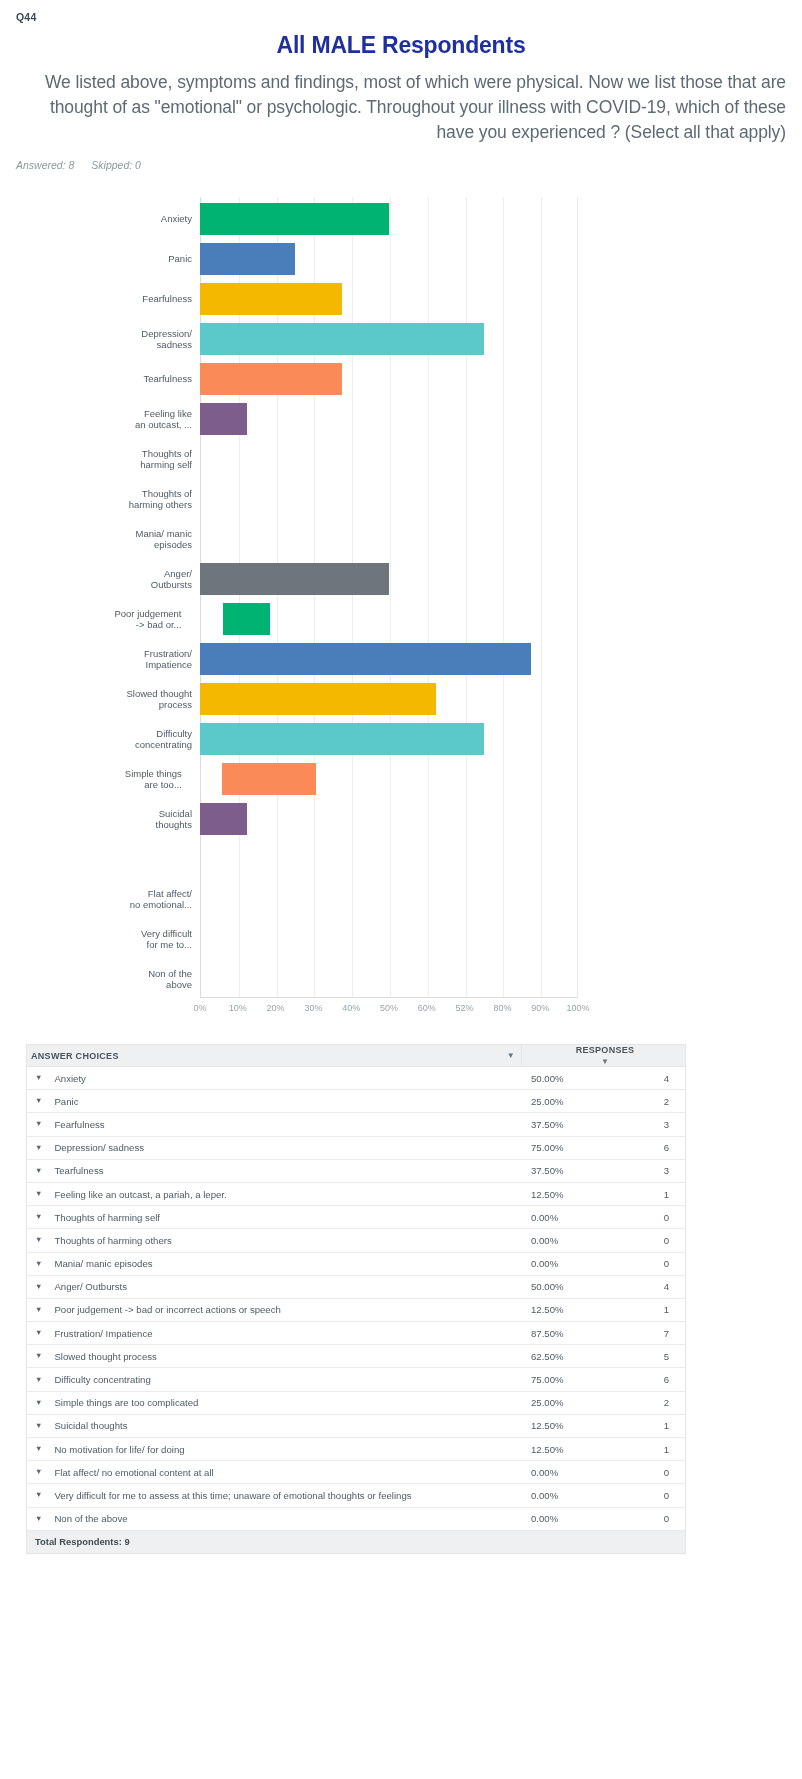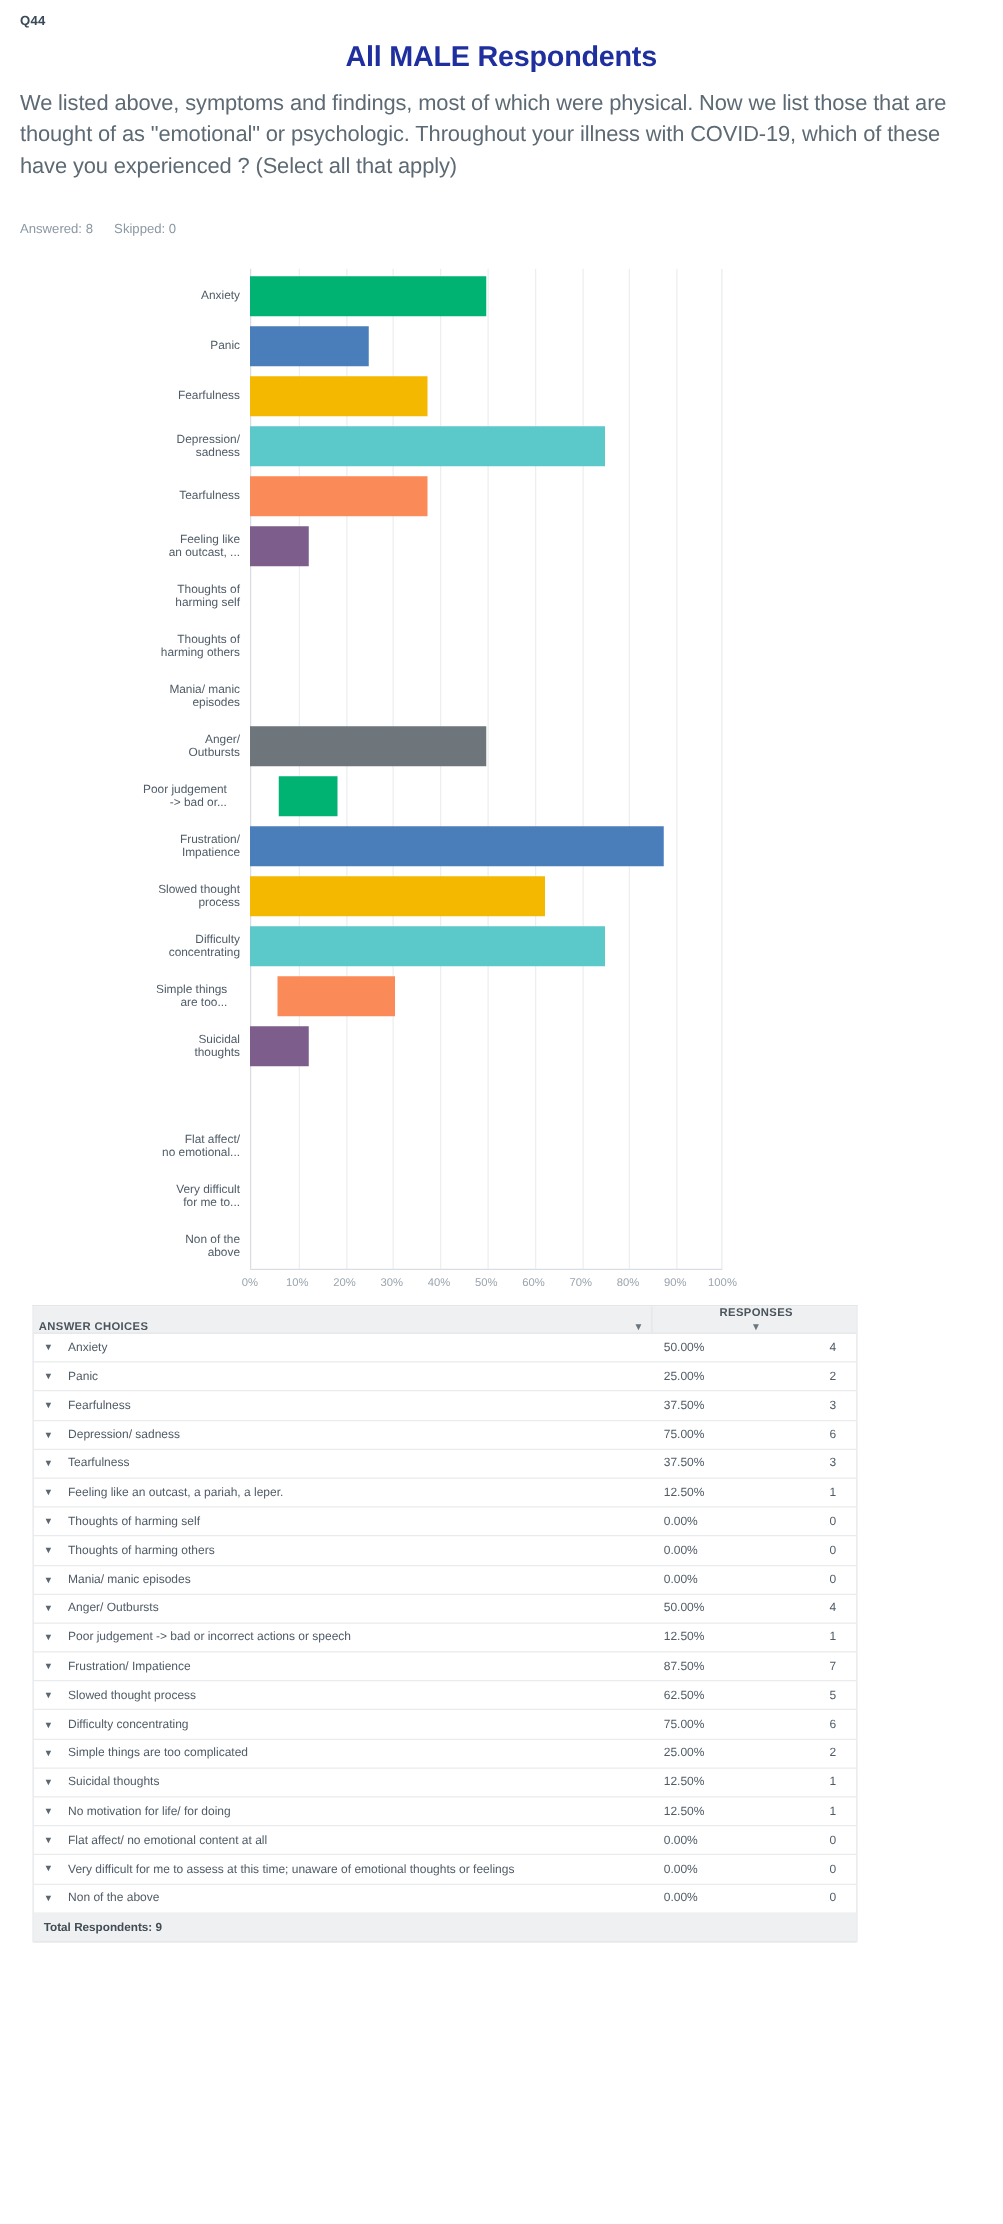--- a/index.html
+++ b/index.html
@@ -36,25 +36,27 @@
     font-weight: bold;
     margin-top: 9px;
     letter-spacing: -0.2px;
   }
   .qtext {
     font-size: 17.5px;
     line-height: 25px;
     color: #5d6a74;
     margin-top: 11px;
     letter-spacing: -0.1px;
+    text-align: right;
   }
   .meta {
     font-size: 10.5px;
     color: #8b98a3;
-    margin-top: 32px;
+    margin-top: 14px;
+    font-style: italic;
   }
   .meta span { margin-right: 14px; }
 
   
   .chart-wrap {
     position: relative;
     margin-top: 18px;
     height: 830px;
   }
   .chart-grid {
@@ -152,21 +154,21 @@
     border-bottom: 1px solid #e3e6e8;
     font-weight: bold;
     color: #4a545d;
     font-size: 9px;
     letter-spacing: 0.3px;
   }
   .th-choices {
     flex: 1;
     padding-left: 4px;
     display: flex;
-    align-items: flex-end;
+    align-items: center;
     justify-content: space-between;
     border-right: 1px solid #e3e6e8;
     height: 21px;
     box-sizing: border-box;
     padding-right: 6px;
   }
   .th-resp {
     width: 163px;
     padding-left: 9px;
     padding-right: 6px;
@@ -361,21 +363,21 @@
       </div>
     <div class="axis-bottom"></div>
     <div class="xticks" id="chart-xticks">
         <span class="xtick" style="left: 0px;">0%</span>
         <span class="xtick" style="left: 37.8px;">10%</span>
         <span class="xtick" style="left: 75.6px;">20%</span>
         <span class="xtick" style="left: 113.4px;">30%</span>
         <span class="xtick" style="left: 151.2px;">40%</span>
         <span class="xtick" style="left: 189px;">50%</span>
         <span class="xtick" style="left: 226.8px;">60%</span>
-        <span class="xtick" style="left: 264.6px;">70%</span>
+        <span class="xtick" style="left: 264.6px;">52%</span>
         <span class="xtick" style="left: 302.4px;">80%</span>
         <span class="xtick" style="left: 340.2px;">90%</span>
         <span class="xtick" style="left: 378px;">100%</span>
       </div>
   </div>
 
   <div class="table">
     <div class="thead">
       <div class="th-choices">
         <span>ANSWER CHOICES</span>

